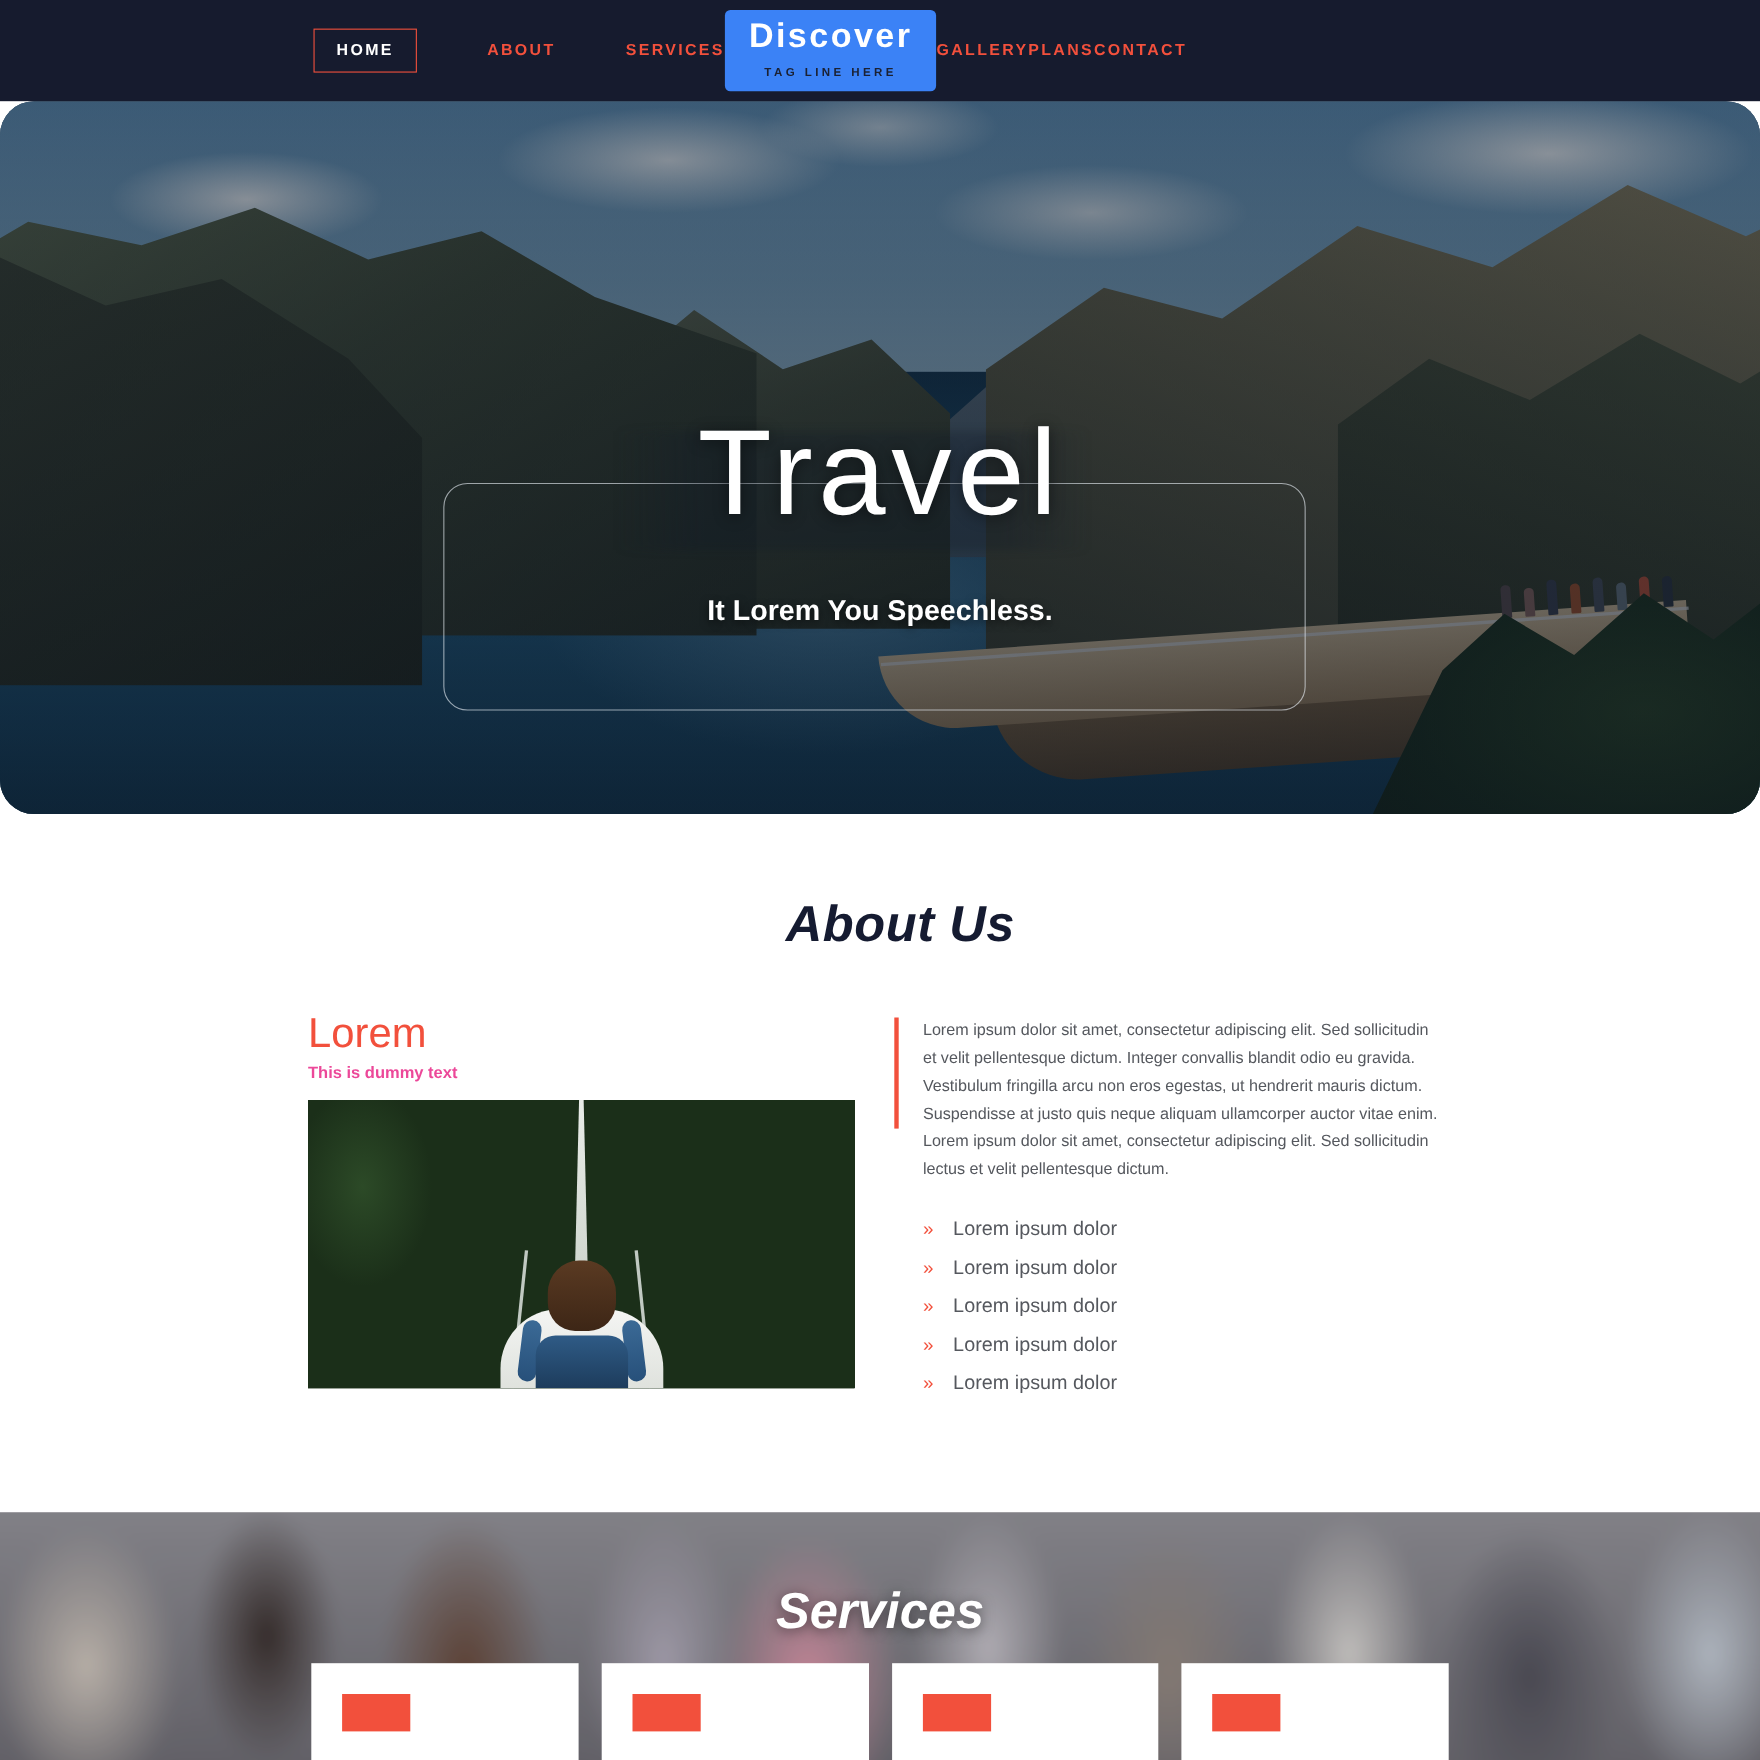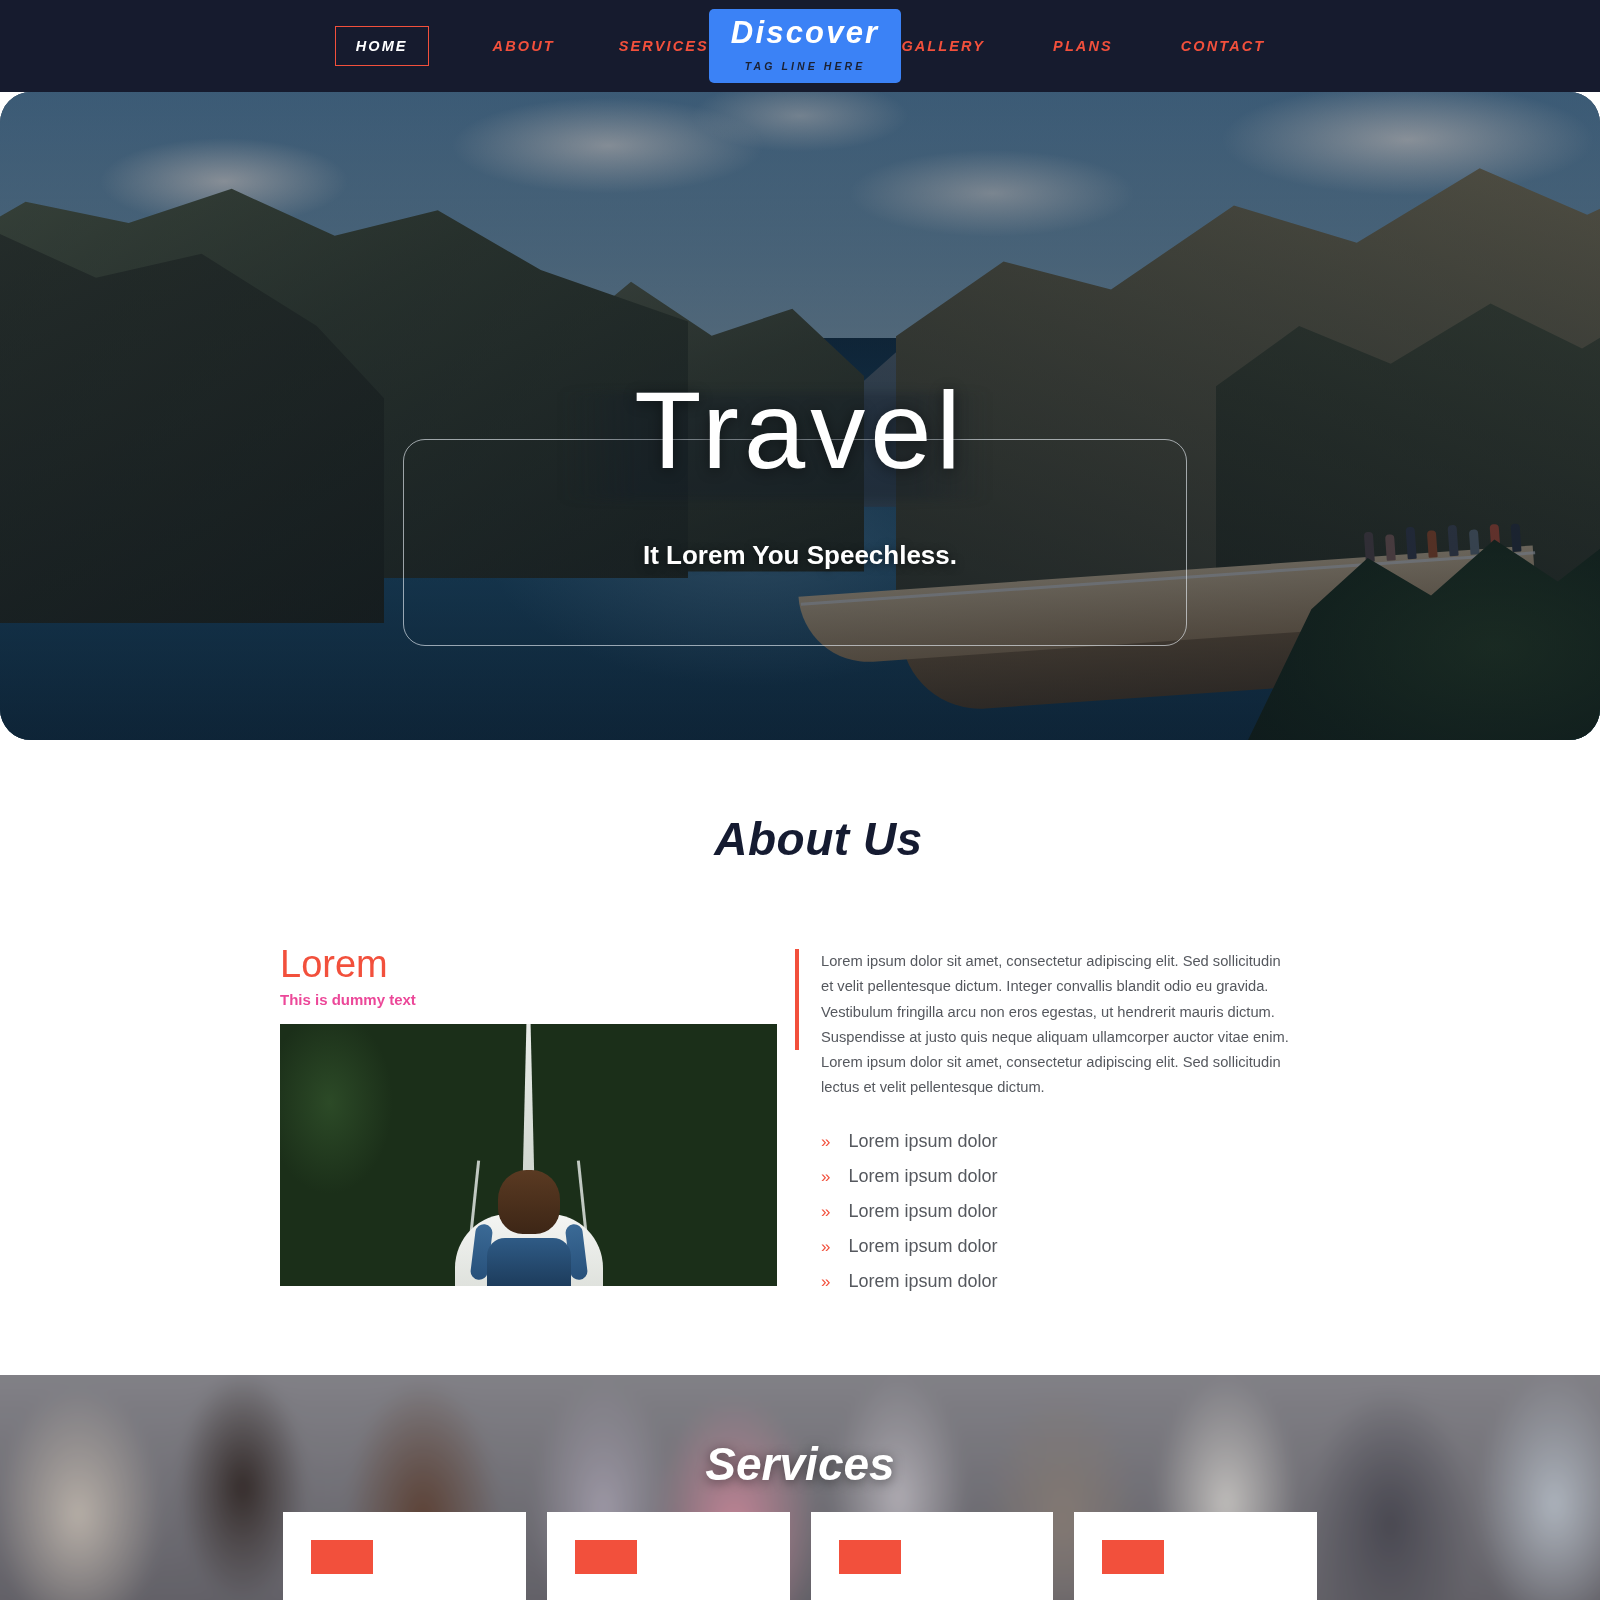--- a/index.html
+++ b/index.html
@@ -19,29 +19,28 @@
     background: #161b2e;
     display: flex;
     align-items: center;
     justify-content: center;
     z-index: 20;
   }
   .nav-inner {
     width: 1030px;
     display: flex;
     align-items: center;
-    justify-content: center;
-    font-style: italic;
+    justify-content: flex-start;
   }
   .nav-group {
     display: flex;
     align-items: center;
   }
   .nav-group.left { gap: 64px; }
-  .nav-group.right { gap: 68px; }
+  .nav-group.right { }
   .nav-link {
     color: #f2503c;
     font-size: 14.5px;
     font-weight: bold;
     letter-spacing: 2.1px;
     text-decoration: none;
     text-transform: uppercase;
     white-space: nowrap;
     cursor: pointer;
   }
@@ -238,24 +237,24 @@
   .about-heading {
     text-align: center;
     color: #151b31;
     font-size: 46px;
     font-weight: bold;
     font-style: italic;
     letter-spacing: .5px;
     padding-left: 37px;
   }
   .about-grid {
-    margin: 79px auto 0 auto;
+    margin: 55px auto 0 auto;
     width: 1040px;
     display: flex;
-    gap: 18px;
+    gap: 36px;
   }
   .about-left { width: 497px; }
   .about-lorem {
     color: #f2503c;
     font-size: 38px;
     font-weight: normal;
     line-height: 1;
   }
   .about-dummy {
     color: #ec4899;

